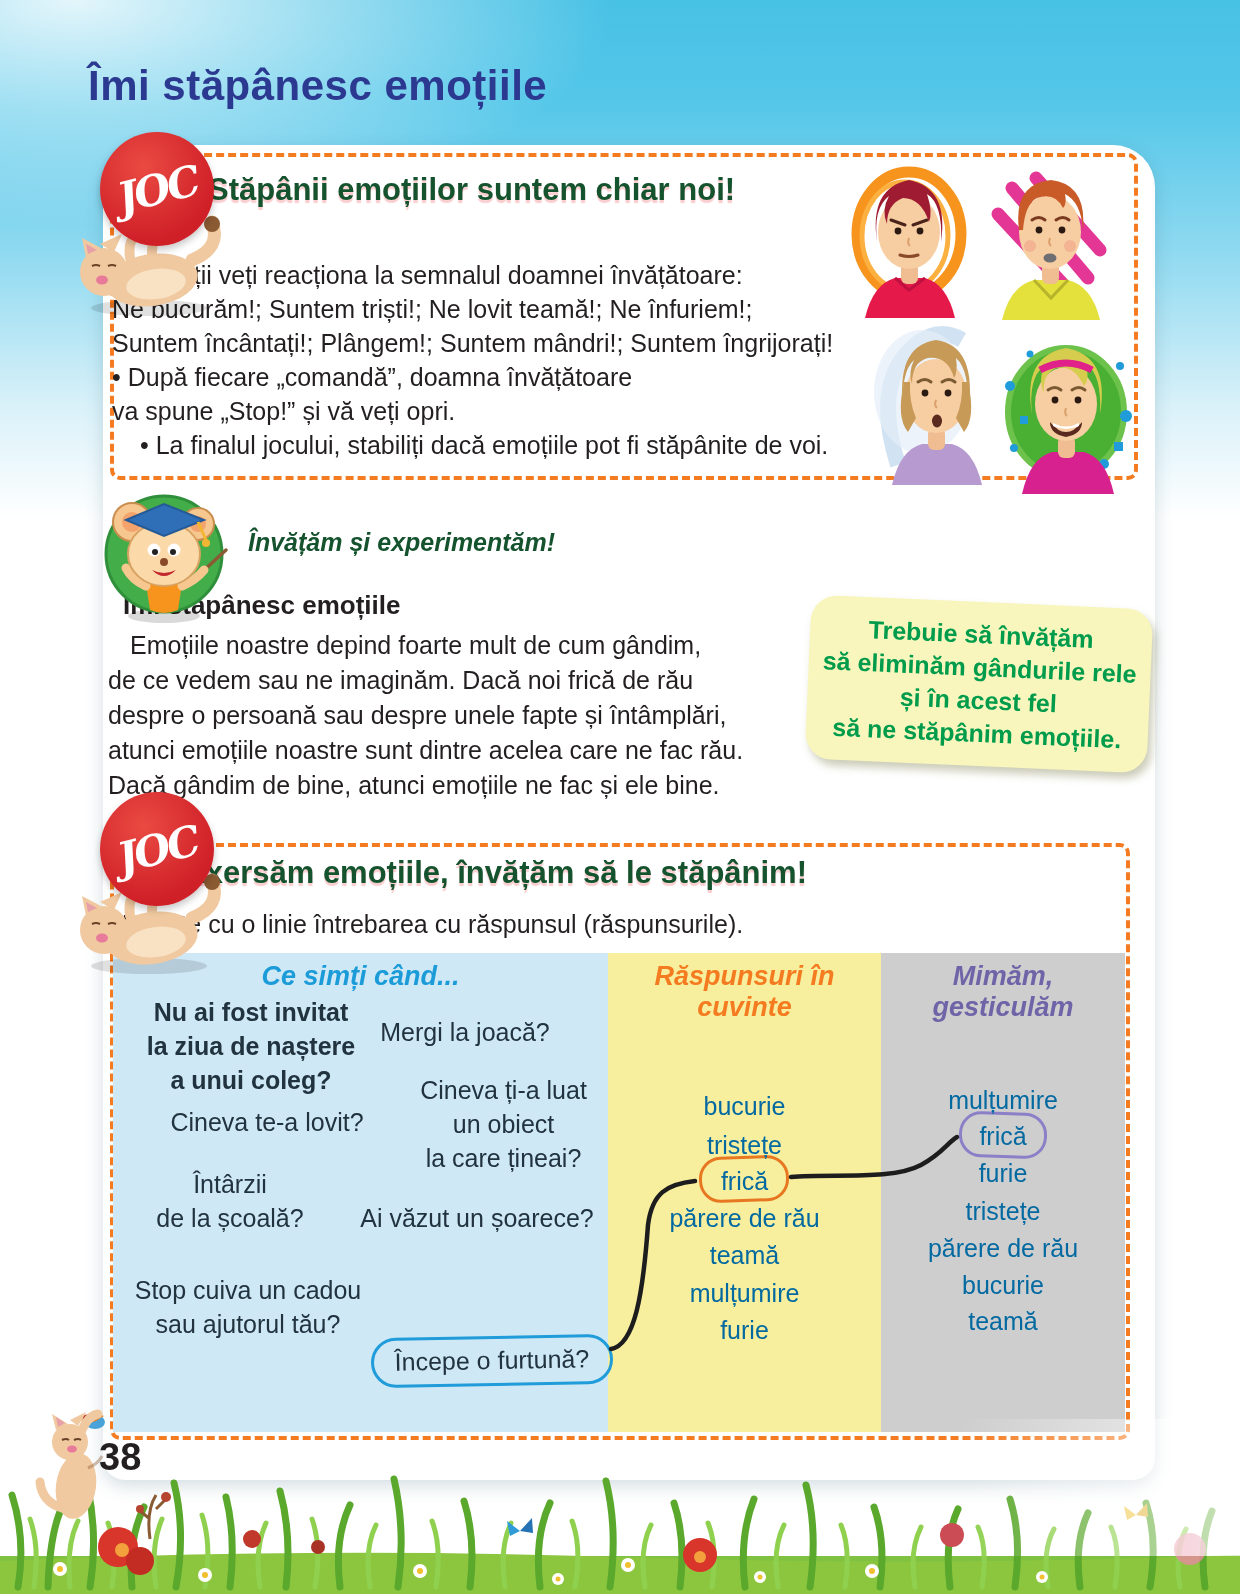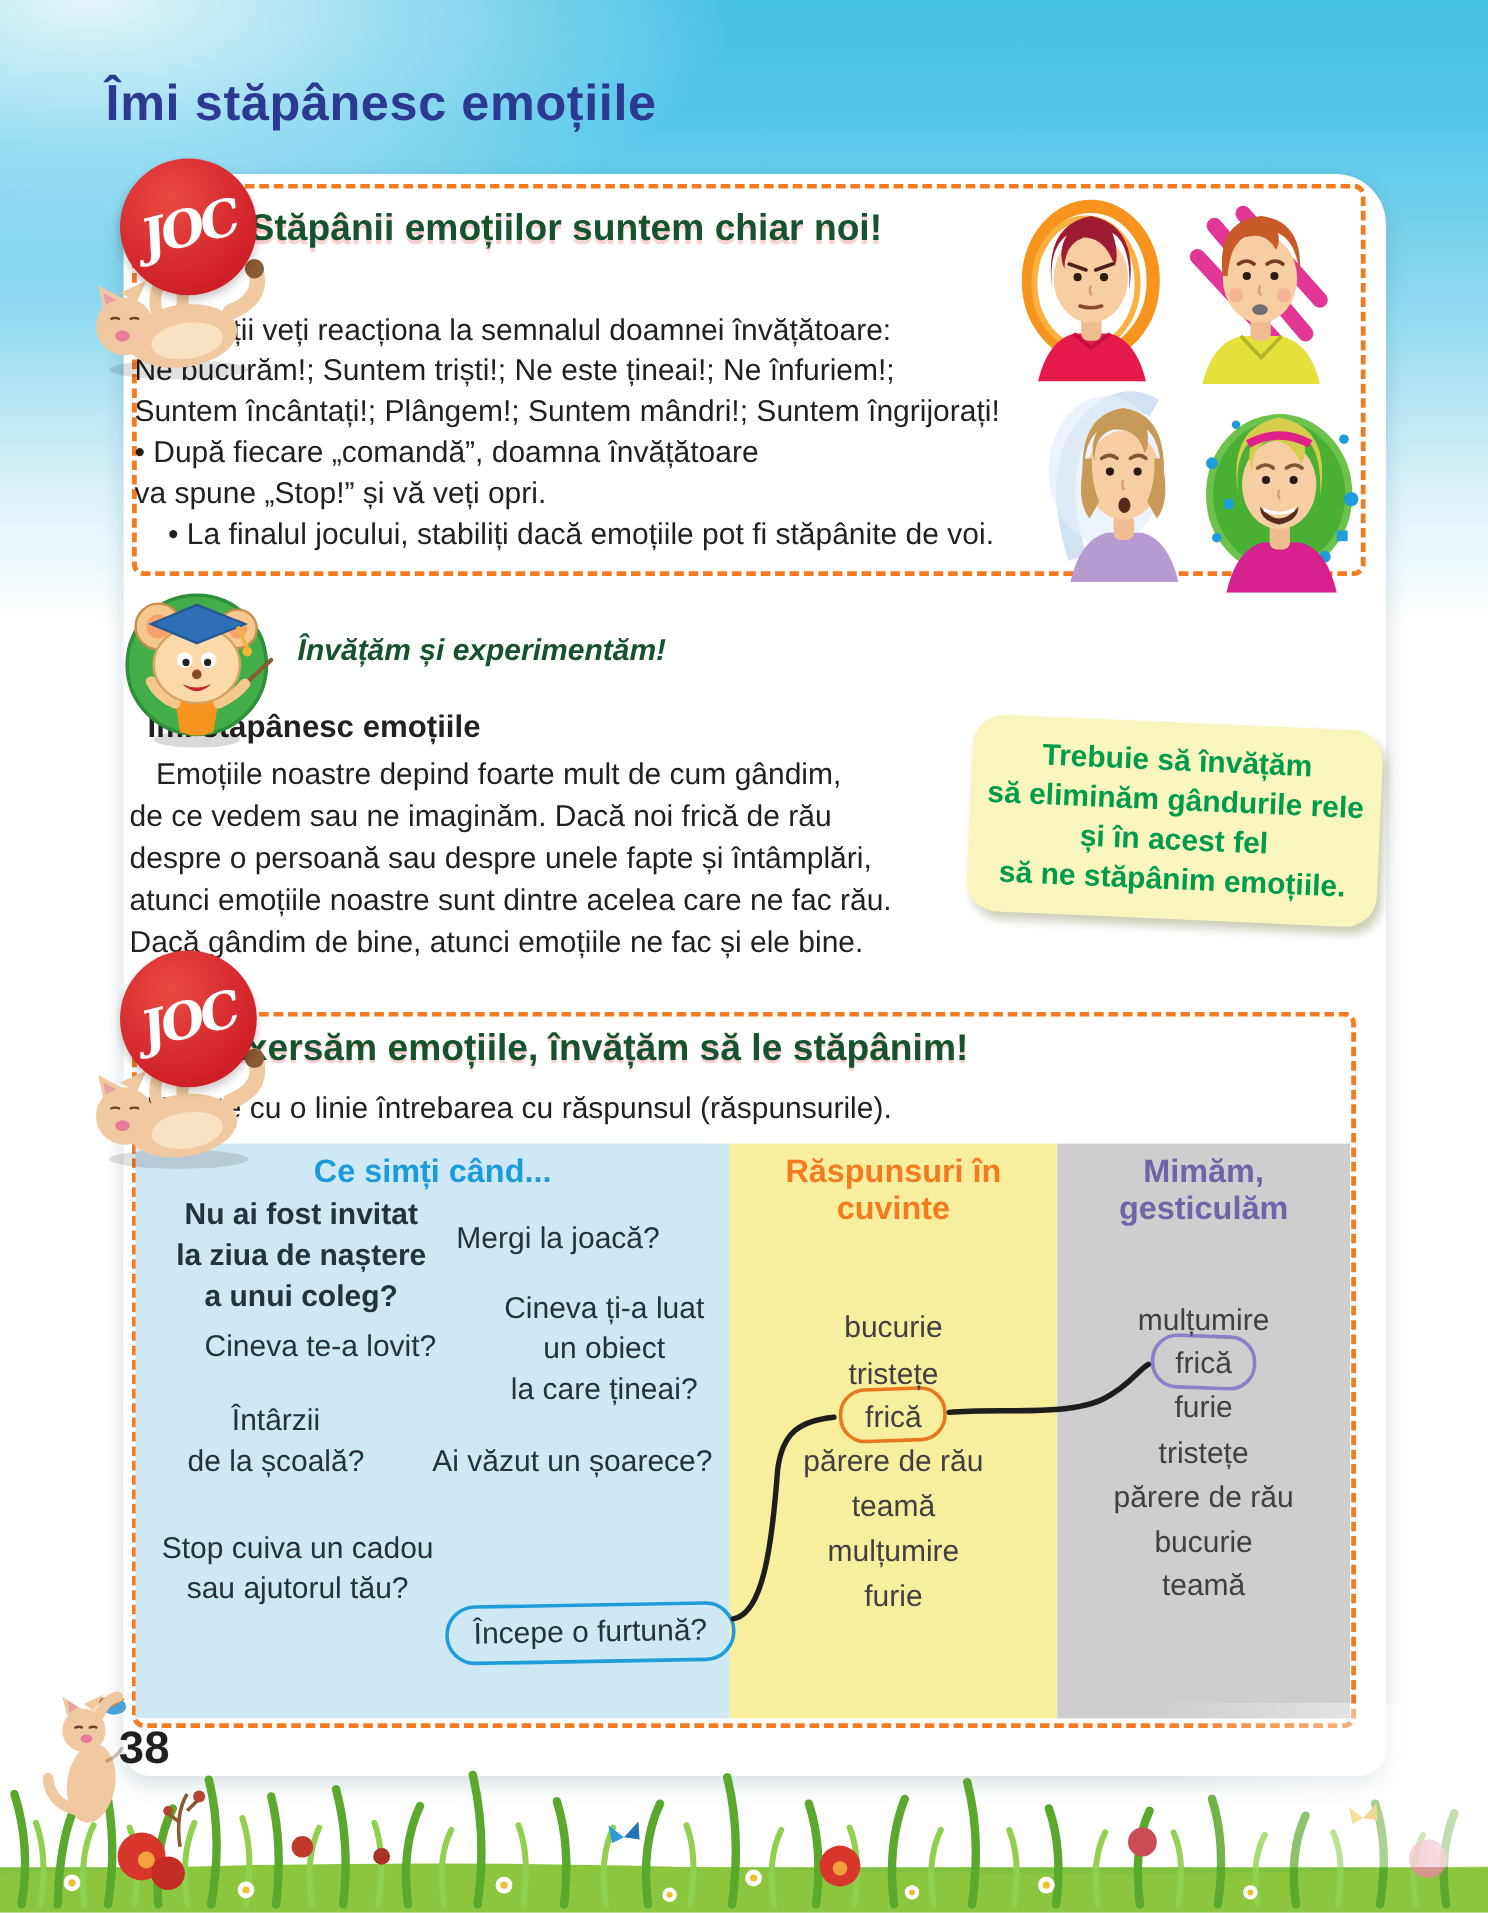--- a/index.html
+++ b/index.html
@@ -64,38 +64,38 @@
             display:flex; flex-direction:column; justify-content:center;
             text-align:center; font-size:25px; line-height:33px; font-weight:bold; color:#019b4c; }
 
   .instruction { position:absolute; left:122px; top:910px; font-size:25px; color:#231f20; }
 
   .table { position:absolute; left:113px; top:953px; width:1012px; height:479px; }
   .col { position:absolute; top:0; height:479px; }
   .col-blue   { left:0;     width:495px; background:#cfe8f6; }
   .col-yellow { left:495px; width:273px; background:#f8ef9e; }
   .col-gray   { left:768px; width:244px; background:#cecece; }
-  .col-h { position:absolute; top:8px; font-size:27px; font-weight:bold; text-align:center; z-index:2; }
+  .col-h { position:absolute; top:8px; font-size:27px; font-weight:bold; text-align:center; z-index:2;font-style:italic; }
   .h-blue   { left:0;     width:495px; color:#1b9cd8; }
   .h-yellow { left:495px; width:273px; color:#f47b20; }
   .h-gray   { left:768px; width:244px; color:#6f64a8; }
 
   .q { position:absolute; font-size:25px; line-height:34px; color:#21333e;
        text-align:center; white-space:pre-line; z-index:3; }
   .q0 { left:24px;   top:42px;  width:228px;font-weight:bold; }
   .q1 { left:243px; top:62px;  width:218px; }
   .q2 { left:40px;  top:152px; width:228px; }
   .q3 { left:283px; top:120px; width:215px; }
   .q4 { left:18px;  top:214px; width:198px; }
   .q5 { left:235px; top:248px; width:258px; }
   .q6 { left:6px;   top:320px; width:258px; }
   .q7 { left:258px; top:383px; width:242px; height:50px; line-height:42px;
         border:3.5px solid #1f9cd9; border-radius:25px; transform:rotate(-1deg); }
 
-  .word { position:absolute; font-size:25px; color:#404040; text-align:center;
+  .word { position:absolute; font-size:25px; color:#0369a1; text-align:center;
           height:36px; line-height:36px; z-index:3; }
   .ans  { left:495px; width:273px; }
   .mim  { left:768px; width:244px; }
   .a0{top:135px}.a1{top:174px}.a2{top:210px}.a3{top:247px}.a4{top:284px}.a5{top:322px}.a6{top:359px}
   .m0{top:129px}.m1{top:165px}.m2{top:202px}.m3{top:240px}.m4{top:277px}.m5{top:314px}.m6{top:350px}
 
   .circle { position:absolute; z-index:2; border-radius:22px; }
   .circle-orange { left:586px; top:203px; width:90px; height:46px;
                    border:3.5px solid #e87722; transform:rotate(-2deg); }
   .circle-purple { left:846px; top:159px; width:88px; height:46px;
@@ -137,21 +137,21 @@
     <path d="M40 54 L48 36 L26 46 Z" fill="#f0c9a0"></path>
     <path d="M14 56 L12 46 L23 52 Z" fill="#e8a0a8"></path>
     <ellipse cx="28" cy="82" rx="6" ry="4.5" fill="#e87a9a"></ellipse>
     <path d="M18 68 Q22 66 26 68 M34 68 Q38 66 42 68" stroke="#6a4428" stroke-width="2" fill="none"></path>
   </svg>
 
   <h2 class="sec-title-red t1">Stăpânii emoțiilor suntem chiar noi!</h2>
 
   <div class="game1-text">
     <div class="ind1">Cu toții veți reacționa la semnalul doamnei învățătoare:</div>
-    <div>Ne bucurăm!; Suntem triști!; Ne este țineai!; Ne înfuriem!;</div>
+    <div>Ne bucurăm!; Suntem triști!; Ne lovit teamă!; Ne înfuriem!;</div>
     <div>Suntem încântați!; Plângem!; Suntem mândri!; Suntem îngrijorați!</div>
     <div>• După fiecare „comandă”, doamna învățătoare</div>
     <div>va spune „Stop!” și vă veți opri.</div>
     <div class="ind2">• La finalul jocului, stabiliți dacă emoțiile pot fi stăpânite de voi.</div>
   </div>
 
   <svg class="face f1" width="135" height="160" viewBox="0 0 135 160">
     <ellipse cx="66" cy="76" rx="52" ry="62" fill="none" stroke="#f7941d" stroke-width="11"></ellipse>
     <ellipse cx="62" cy="78" rx="43" ry="54" fill="none" stroke="#fbb040" stroke-width="5"></ellipse>
     <path d="M22 160 Q30 126 52 120 L82 120 Q104 126 112 160 Z" fill="#e6194b"></path>

